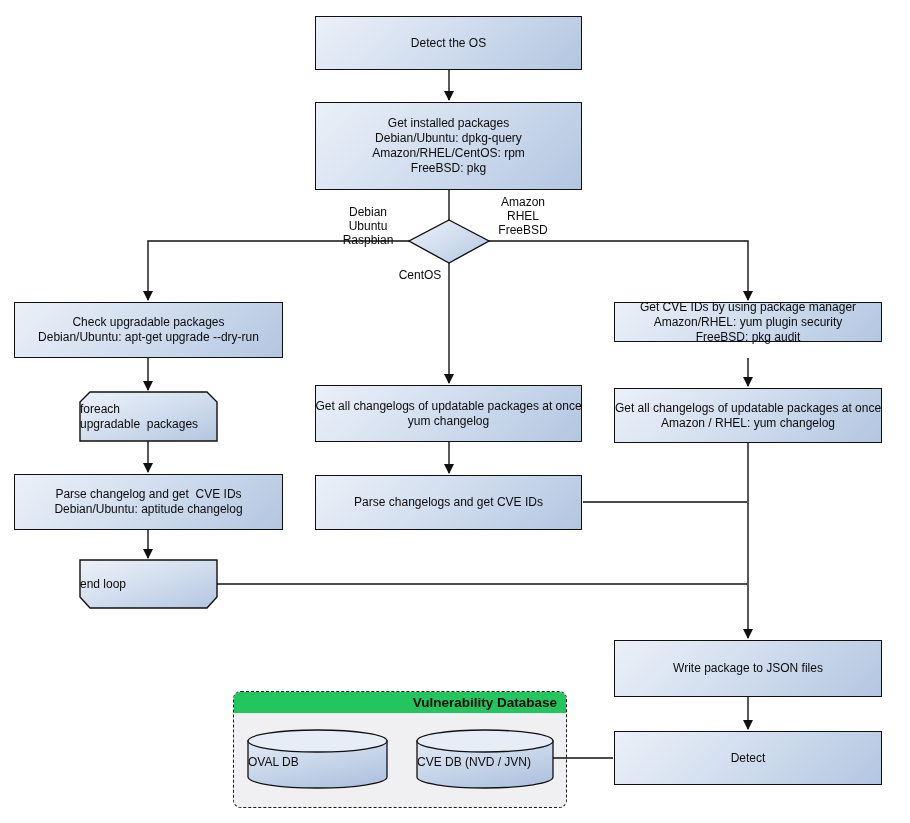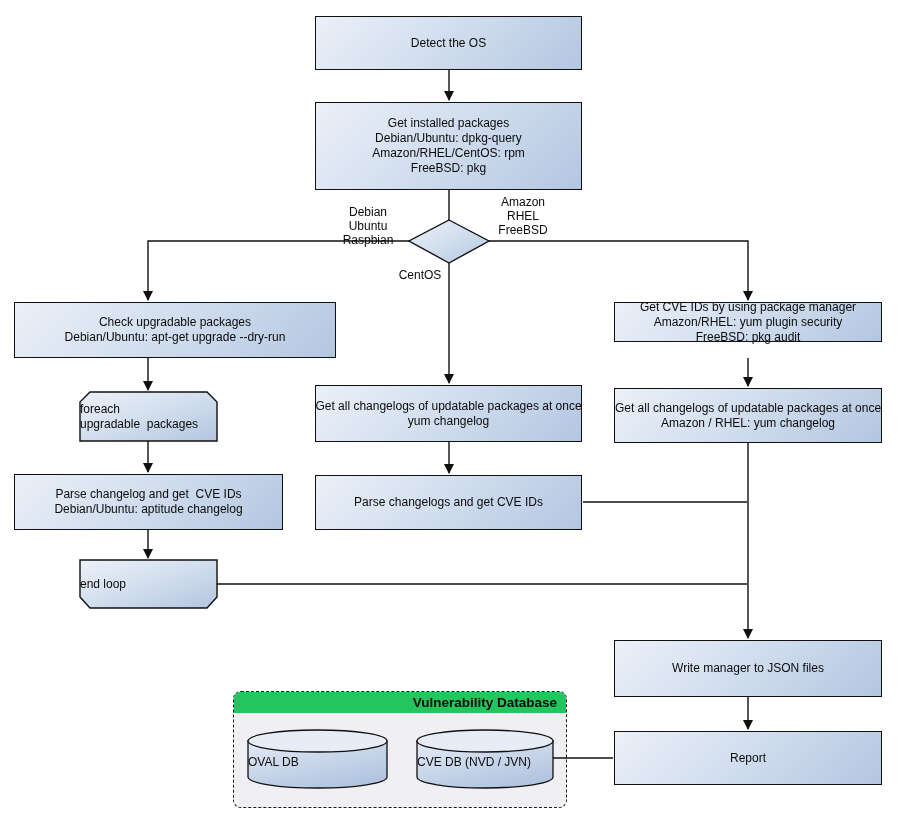--- a/index.html
+++ b/index.html
@@ -113,21 +113,21 @@
     <span>Detect the OS</span>
   </div>
 
   <div class="node" style="left:315px;top:102px;width:267px;height:88px">
     <span>Get installed packages</span>
     <span>Debian/Ubuntu: dpkg-query</span>
     <span>Amazon/RHEL/CentOS: rpm</span>
     <span>FreeBSD: pkg</span>
   </div>
 
-  <div class="node" style="left:14px;top:302px;width:322px;height:56px">
+  <div class="node" style="left:14px;top:302px;width:269px;height:56px">
     <span>Check upgradable packages</span>
     <span>Debian/Ubuntu: apt-get upgrade --dry-run</span>
   </div>
 
   <div class="shape-label" style="left:80px;top:392px;width:137px;height:49px">
     <span>foreach</span>
     <span>upgradable  packages</span>
   </div>
 
   <div class="node" style="left:14px;top:474px;width:269px;height:56px">
@@ -153,25 +153,25 @@
     <span>Amazon/RHEL: yum plugin security</span>
     <span>FreeBSD: pkg audit</span>
   </div>
 
   <div class="node" style="left:614px;top:388px;width:268px;height:55px">
     <span>Get all changelogs of updatable packages at once</span>
     <span>Amazon / RHEL: yum changelog</span>
   </div>
 
   <div class="node" style="left:614px;top:640px;width:268px;height:57px">
-    <span>Write manager to JSON files</span>
+    <span>Write package to JSON files</span>
   </div>
 
   <div class="node" style="left:614px;top:731px;width:268px;height:54px">
-    <span>Report</span>
+    <span>Detect</span>
   </div>
 
   <div class="edge-label" style="left:326px;top:205px;width:84px">
     <span>Debian</span>
     <span>Ubuntu</span>
     <span>Raspbian</span>
   </div>
 
   <div class="edge-label" style="left:481px;top:195px;width:84px">
     <span>Amazon</span>

